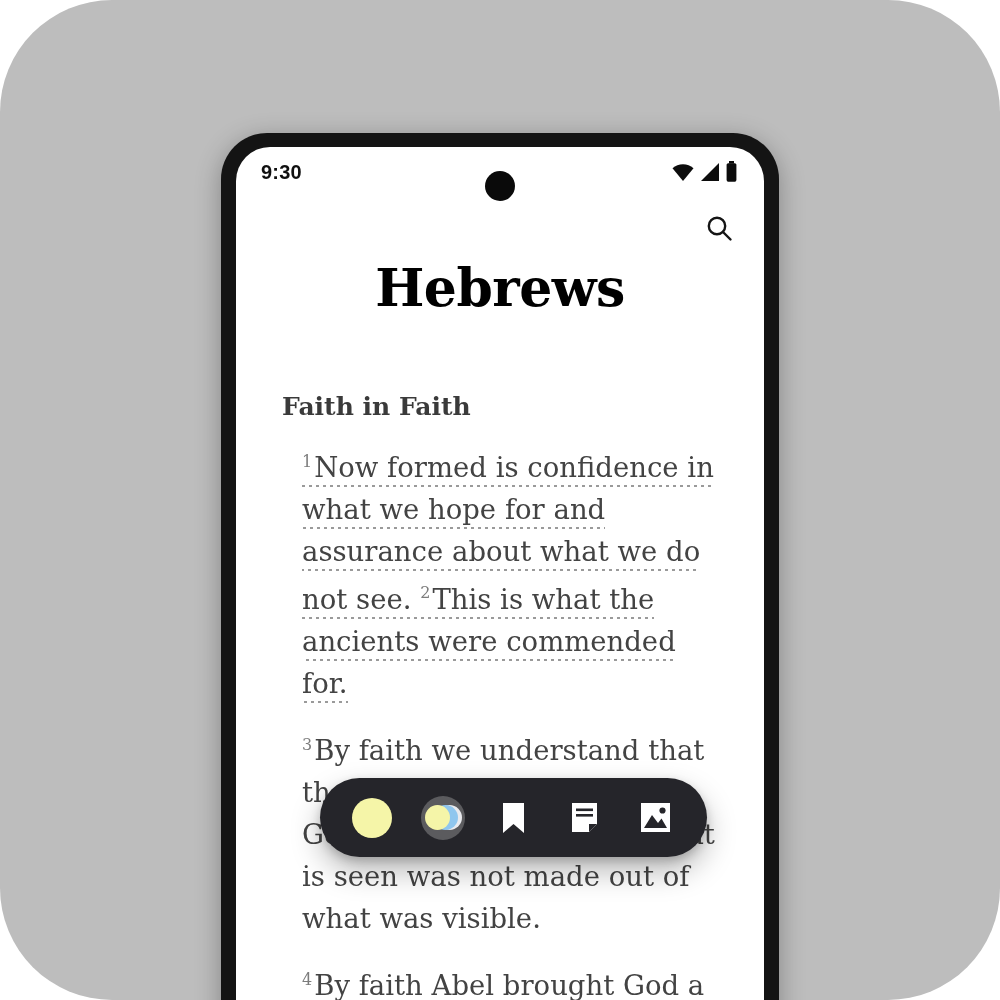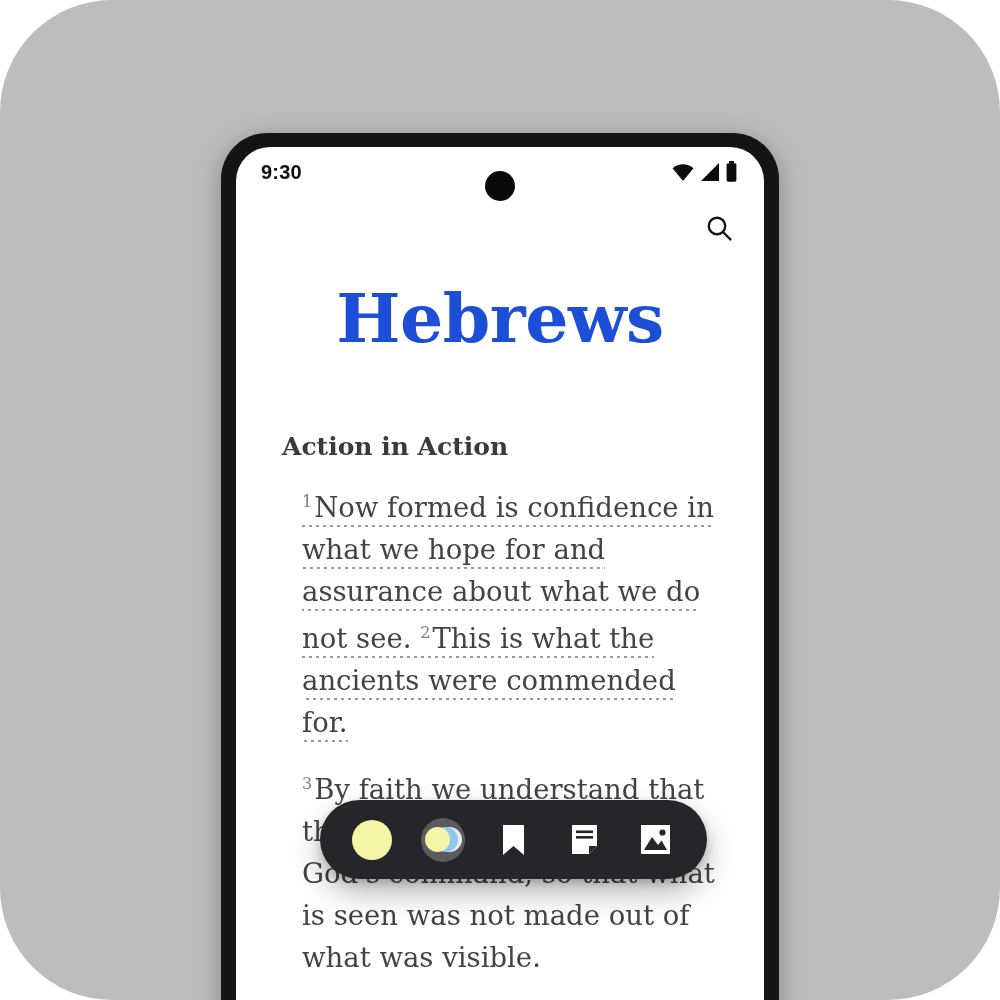--- a/index.html
+++ b/index.html
@@ -107,24 +107,23 @@
   
   .reader {
     padding: 0 16px;
     position: relative;
   }
 
   .book-title {
     text-align: center;
     font-family: "DejaVu Serif", "Liberation Serif", serif;
     font-weight: 700;
-    font-size: 68px;
-    color: #1d4ed8;
+    font-size: 52px;
+    color: #000000;
     letter-spacing: -0.5px;
-    margin-top: 22px;
     line-height: 1.1;
   }
 
   .section-heading {
     font-family: "DejaVu Serif", "Liberation Serif", serif;
     font-weight: 700;
     font-size: 25px;
     color: #3a3a3a;
     margin-top: 76px;
     margin-left: 30px;
@@ -260,21 +259,21 @@
               <line x1="18" y1="18" x2="25.5" y2="25.5" stroke="#151515" stroke-width="2.4" stroke-linecap="round"></line>
             </svg>
           </span>
         </div>
       </div>
 
       <div class="reader">
 
         <div class="book-title">Hebrews</div>
 
-        <div class="section-heading">Action in Action</div>
+        <div class="section-heading">Faith in Faith</div>
 
         <div class="verses">
 
           <p class="para indent">
             <span class="hl">
               <span class="vnum">1</span><span>Now formed is confidence in what we hope for and assurance about what we do not see.</span>
               <span class="vnum">2</span><span>This is what the ancients were commended for.</span>
             </span>
           </p>
 

